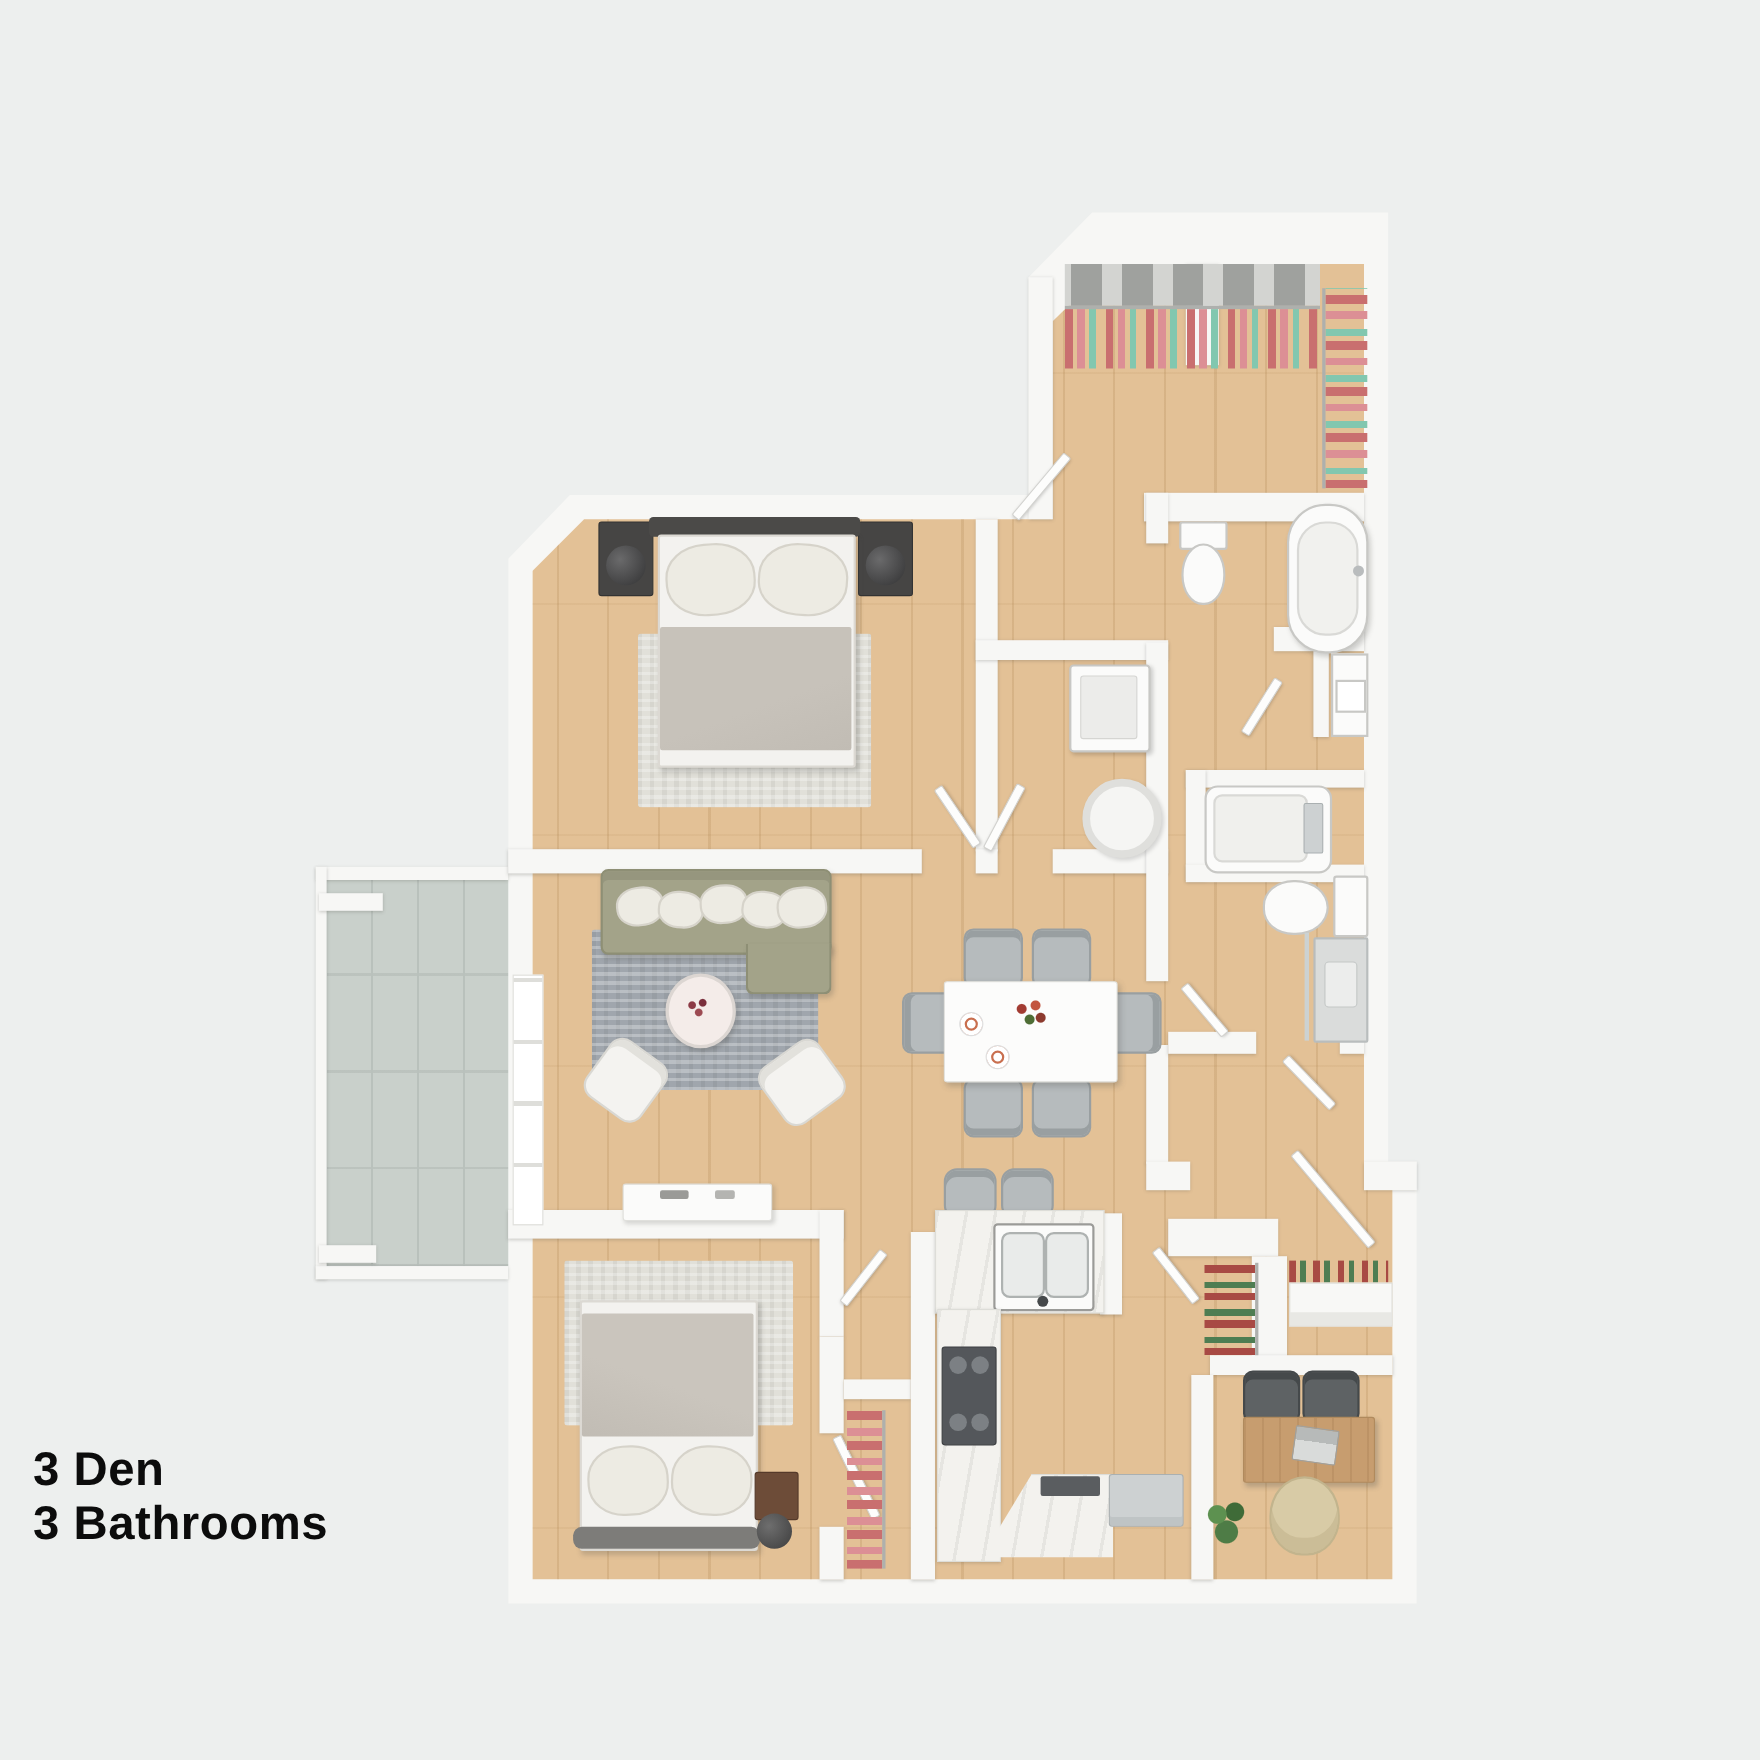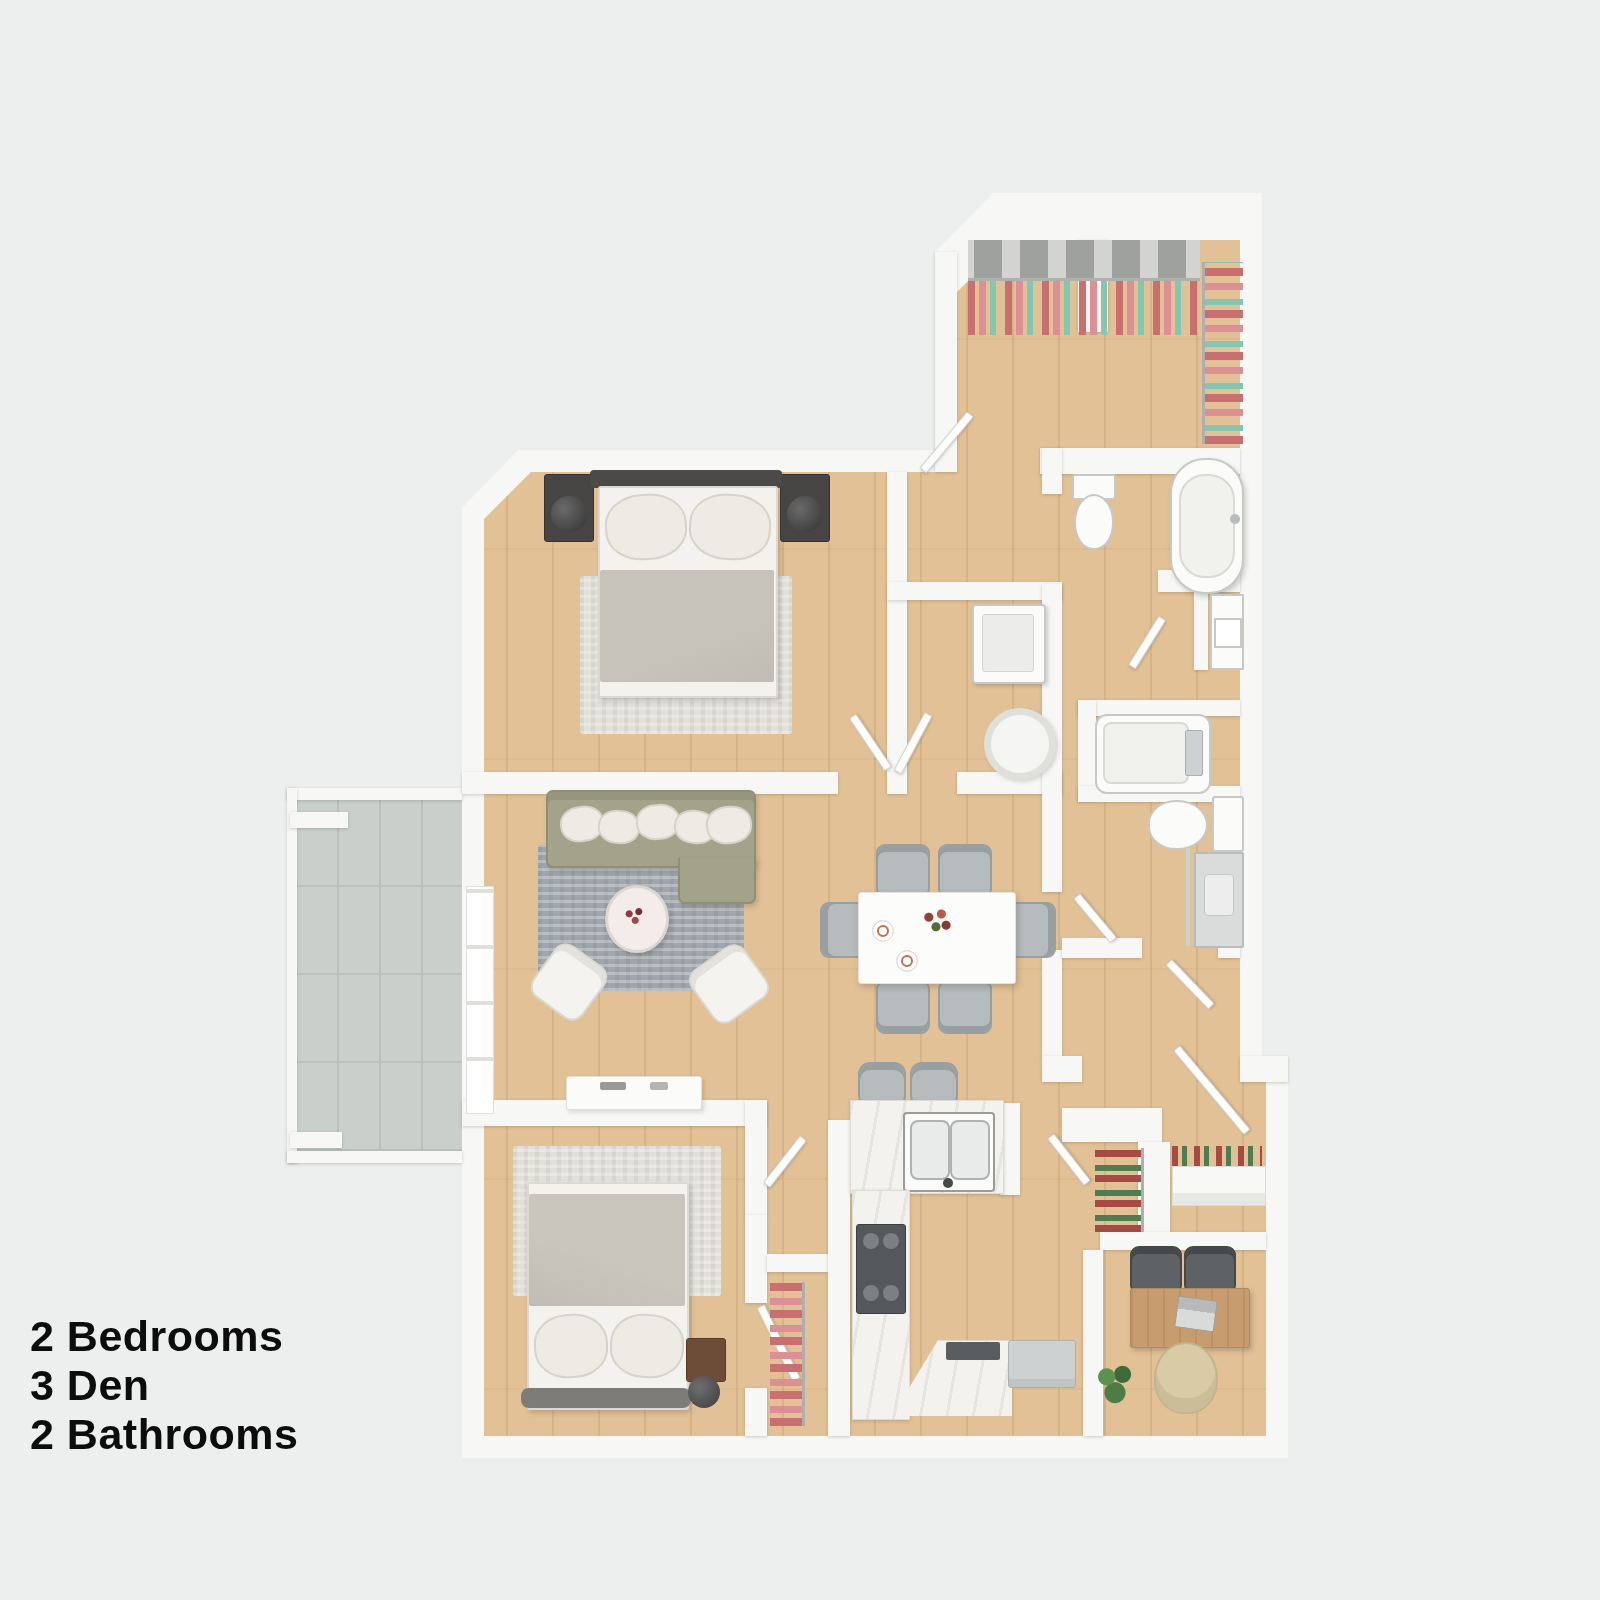--- a/index.html
+++ b/index.html
@@ -234,16 +234,15 @@
   <div class="abs" style="left:1172px;top:1166px;width:92px;height:38px;background:#f8f8f6;border:1px solid #ddddd8;box-shadow:inset 0 -12px 0 #e8e8e4"></div>
   <div class="chair back-t" style="left:1130px;top:1246px;width:48px;height:44px;background:#5e6264;border-color:#45494b;box-shadow:inset 0 6px 0 #45494b"></div>
   <div class="chair back-t" style="left:1184px;top:1246px;width:48px;height:44px;background:#5e6264;border-color:#45494b;box-shadow:inset 0 6px 0 #45494b"></div>
   <div class="abs" style="left:1130px;top:1288px;width:118px;height:58px;background:repeating-linear-gradient(90deg,rgba(140,100,60,.18) 0 2px,rgba(0,0,0,0) 2px 16px),var(--desk-wood);border:1px solid #b08a5d;border-radius:3px;box-shadow:2px 3px 5px rgba(80,80,75,.3)"></div>
   <div class="abs" style="left:1176px;top:1298px;width:38px;height:30px;transform:rotate(8deg);background:linear-gradient(180deg,#b7bab9 0 40%,#d9dbda 40%);border:1px solid #9ea1a0;border-radius:2px"></div>
   <div class="abs" style="left:1154px;top:1342px;width:60px;height:68px;background:var(--office-chair);border:2px solid #c2b48d;border-radius:50% 50% 46% 46%;box-shadow:inset 0 -14px 0 #cbbd97"></div>
   <div class="abs" style="left:1094px;top:1360px;width:42px;height:48px;border-radius:45%;background:radial-gradient(circle at 30% 35%,#5d9150 8px,rgba(0,0,0,0) 9px),radial-gradient(circle at 68% 30%,#3f6b38 8px,rgba(0,0,0,0) 9px),radial-gradient(circle at 50% 68%,var(--plant) 10px,rgba(0,0,0,0) 11px)"></div>
 </div>
 
 <div class="abs" style="left:30px;top:1312px">
-  <div class="label-line">2 Bedrooms</div>
   <div class="label-line">3 Den</div>
-  <div class="label-line">2 Bathrooms</div>
+  <div class="label-line">3 Bathrooms</div>
 </div>
 
 </body></html>

